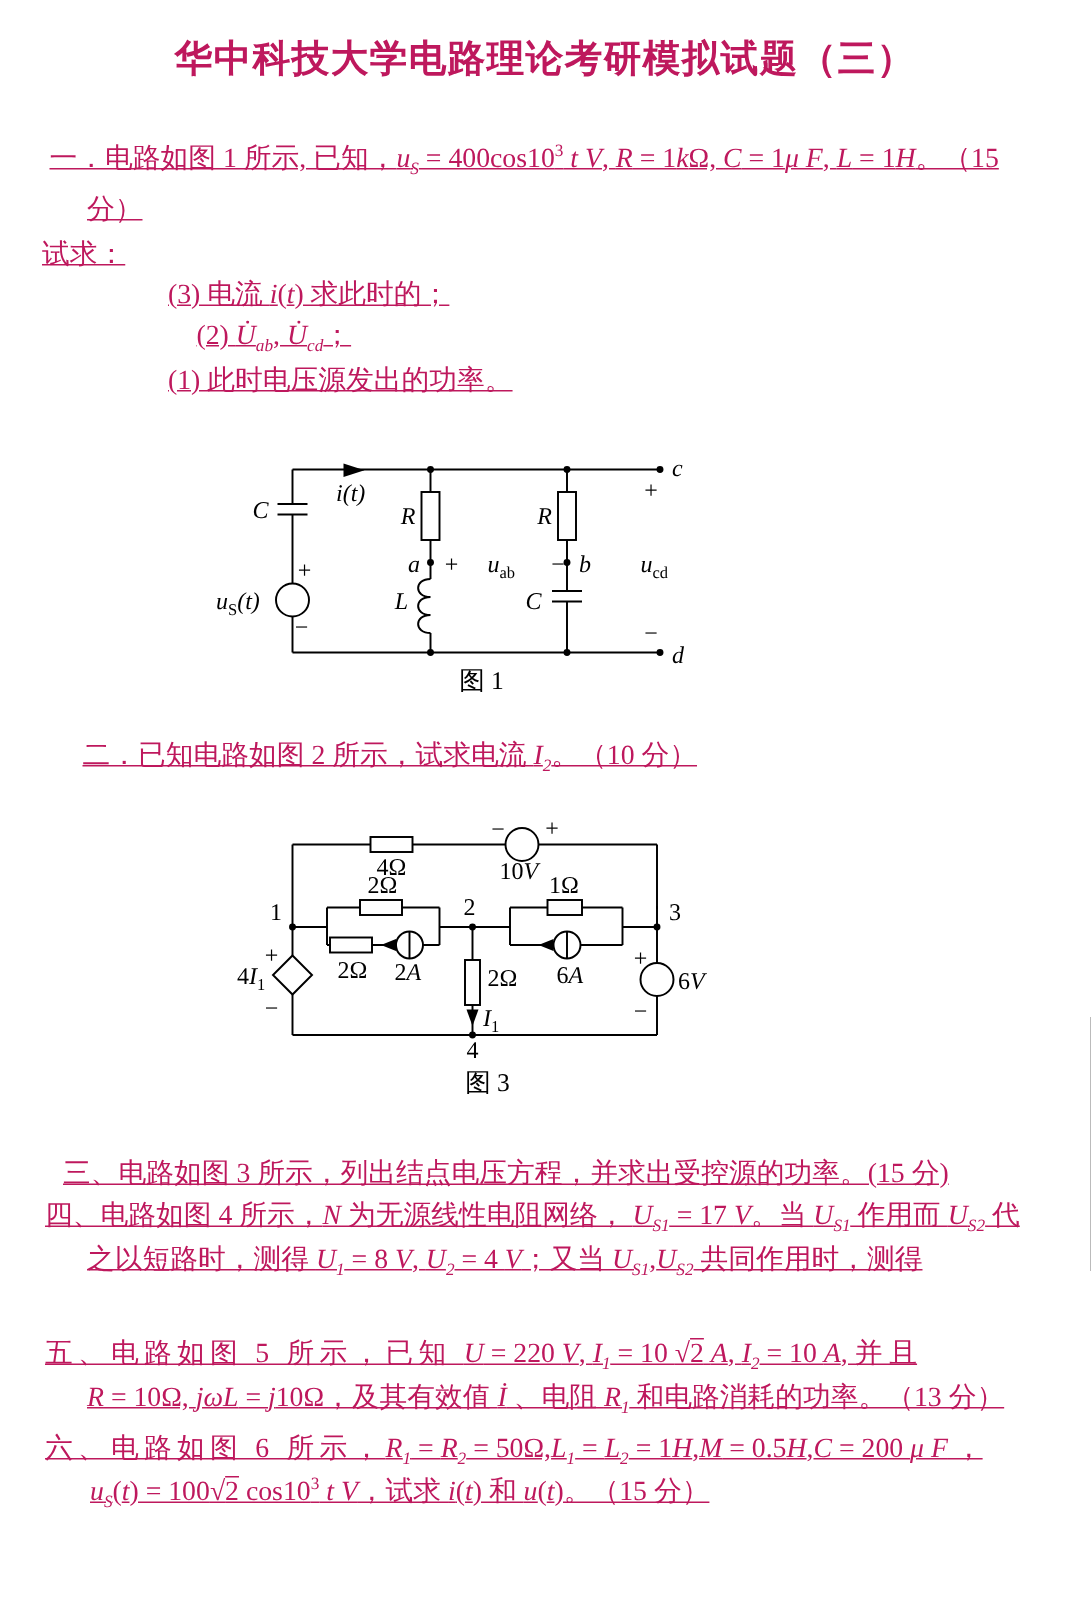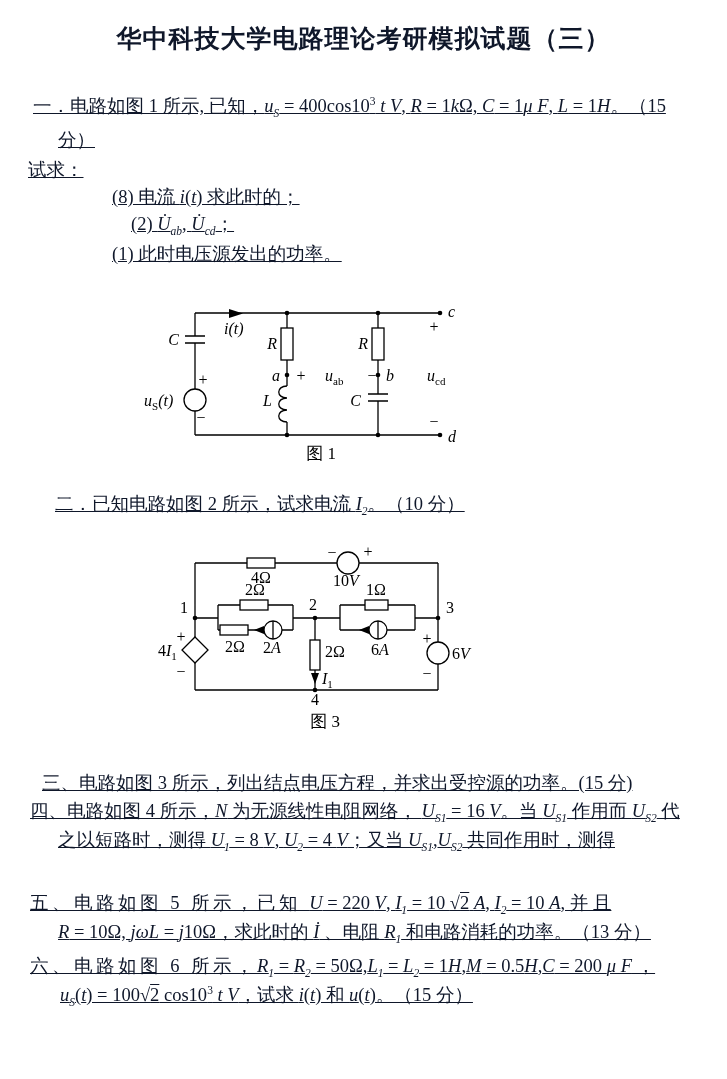--- a/index.html
+++ b/index.html
@@ -1,16 +1,16 @@
 <!DOCTYPE html>
 <html><head>
 <meta charset="utf-8">
 <style>
   html,body{margin:0;padding:0;background:#888;}
-  .page{position:relative;width:727px;height:1079px;background:#ffffff;color:#0f172a;
+  .page{position:relative;width:727px;height:1079px;background:#ffffff;color:#be185d;
         font-family:"Liberation Serif","DejaVu Serif",serif;overflow:hidden;margin:0 auto;}
   .title{position:absolute;top:22px;left:0;width:727px;text-align:center;
          font-family:"Liberation Sans","DejaVu Sans",sans-serif;font-weight:bold;
          font-size:25px;letter-spacing:1px;}
   .ln{position:absolute;font-size:18.5px;line-height:24px;white-space:nowrap;text-decoration:underline;}
   .it{font-style:italic;}
   sub{font-size:11.5px;line-height:0;}
   sup{font-size:11.5px;line-height:0;}
   .ov{text-decoration:overline;}
   .sp{letter-spacing:3.5px;}
@@ -25,21 +25,21 @@
 </head>
 <body>
 
 <div class="page">
 
   <div class="title">华中科技大学电路理论考研模拟试题（三）</div>
 
   <div class="ln" style="left:33px;top:94px;"><span>一．电路如图 1 所示, 已知，</span><span class="it">u</span><sub class="it">S</sub><span> = 400cos10</span><sup>3</sup><span class="it"> t V</span><span>, </span><span class="it">R</span><span> = 1</span><span class="it">k</span><span>Ω, </span><span class="it">C</span><span> = 1</span><span class="it">μ F</span><span>, </span><span class="it">L</span><span> = 1</span><span class="it">H</span><span>。（15</span></div>
   <div class="ln" style="left:58px;top:128px;"><span>分）</span></div>
   <div class="ln" style="left:28px;top:158px;"><span>试求：</span></div>
-  <div class="ln" style="left:112px;top:185px;"><span>(8) 电流  </span><span class="it">i</span><span>(</span><span class="it">t</span><span>)  求此时的；</span></div>
+  <div class="ln" style="left:112px;top:185px;"><span>(3) 电流  </span><span class="it">i</span><span>(</span><span class="it">t</span><span>)  求此时的；</span></div>
   <div class="ln" style="left:114px;top:212px;margin-left:17px;"><span>(2) </span><span class="it">U̇</span><sub class="it">ab</sub><span>, </span><span class="it">U̇</span><sub class="it">cd</sub><span>；</span></div>
   <div class="ln" style="left:112px;top:242px;"><span>(1) 此时电压源发出的功率。</span></div>
 
   <svg viewBox="0 0 400 172" style="left:140px;top:296px;width:400px;height:172px;">
     <g>
       <path class="st" d="M55,17 H300 M55,139 H300
                           M55,17 V40 M55,47 V93 M55,115 V139
                           M147,17 V32 M147,64 V90 M147,126 V139
                           M238,17 V32 M238,64 V98 M238,105 V139"></path>
     </g>
@@ -169,20 +169,20 @@
     <text x="3" y="116"><tspan>4</tspan><tspan class="it">I</tspan><tspan class="ss" dy="4">1</tspan></text>
     <text x="26" y="102" text-anchor="middle">+</text>
     <text x="26" y="137" text-anchor="middle">−</text>
     <text x="272" y="104" text-anchor="middle">+</text>
     <text x="272" y="139" text-anchor="middle">−</text>
     <text x="297" y="119"><tspan>6</tspan><tspan class="it">V</tspan></text>
     <text x="170" y="187" text-anchor="middle" class="cap">图 3</text>
   </svg>
 
   <div class="ln" style="left:30px;top:771px;margin-left:12px;"><span>三、电路如图 3 所示，列出结点电压方程，并求出受控源的功率。(15 分)</span></div>
-  <div class="ln" style="left:30px;top:799px;"><span>四、电路如图 4 所示，</span><span class="it">N</span><span> 为无源线性电阻网络， </span><span class="it">U</span><sub class="it">S1</sub><span> = 16 </span><span class="it">V</span><span>。当 </span><span class="it">U</span><sub class="it">S1</sub><span> 作用而 </span><span class="it">U</span><sub class="it">S2</sub><span> 代</span></div>
+  <div class="ln" style="left:30px;top:799px;"><span>四、电路如图 4 所示，</span><span class="it">N</span><span> 为无源线性电阻网络， </span><span class="it">U</span><sub class="it">S1</sub><span> = 17 </span><span class="it">V</span><span>。当 </span><span class="it">U</span><sub class="it">S1</sub><span> 作用而 </span><span class="it">U</span><sub class="it">S2</sub><span> 代</span></div>
   <div class="ln" style="left:58px;top:828px;"><span>之以短路时，测得 </span><span class="it">U</span><sub class="it">1</sub><span> = 8 </span><span class="it">V</span><span>, </span><span class="it">U</span><sub class="it">2</sub><span> = 4 </span><span class="it">V</span><span>；又当 </span><span class="it">U</span><sub class="it">S1</sub><span>,</span><span class="it">U</span><sub class="it">S2</sub><span> 共同作用时，测得</span></div>
   <div class="ln" style="left:30px;top:891px;"><span class="sp">五、电路如图 5 所示，已知 </span><span class="it">U</span><span> = 220 </span><span class="it">V</span><span>, </span><span class="it">I</span><sub class="it">1</sub><span> = 10 </span><span>√</span><span class="ov">2</span><span> </span><span class="it">A</span><span>, </span><span class="it">I</span><sub class="it">2</sub><span> = 10  </span><span class="it">A</span><span>, 并 且</span></div>
-  <div class="ln" style="left:58px;top:920px;"><span class="it">R</span><span> = 10Ω, </span><span class="it">jωL</span><span> = </span><span class="it">j</span><span>10Ω，求此时的 </span><span class="it">İ</span><span> 、电阻 </span><span class="it">R</span><sub class="it">1</sub><span> 和电路消耗的功率。（13 分）</span></div>
+  <div class="ln" style="left:58px;top:920px;"><span class="it">R</span><span> = 10Ω, </span><span class="it">jωL</span><span> = </span><span class="it">j</span><span>10Ω，及其有效值 </span><span class="it">İ</span><span> 、电阻 </span><span class="it">R</span><sub class="it">1</sub><span> 和电路消耗的功率。（13 分）</span></div>
   <div class="ln" style="left:30px;top:954px;"><span class="sp">六、电路如图 6 所示，</span><span class="it">R</span><sub class="it">1</sub><span> = </span><span class="it">R</span><sub class="it">2</sub><span> = 50Ω,</span><span class="it">L</span><sub class="it">1</sub><span> = </span><span class="it">L</span><sub class="it">2</sub><span> = 1</span><span class="it">H</span><span>,</span><span class="it">M</span><span> = 0.5</span><span class="it">H</span><span>,</span><span class="it">C</span><span> = 200 </span><span class="it">μ F</span><span> ，</span></div>
   <div class="ln" style="left:60px;top:983px;"><span class="it">u</span><sub class="it">S</sub><span>(</span><span class="it">t</span><span>) = 100</span><span>√</span><span class="ov">2</span><span> cos10</span><sup>3</sup><span class="it"> t   V</span><span>，试求 </span><span class="it">i</span><span>(</span><span class="it">t</span><span>) 和 </span><span class="it">u</span><span>(</span><span class="it">t</span><span>)。（15 分）</span></div>
 
 </div>
 
 </body></html>

